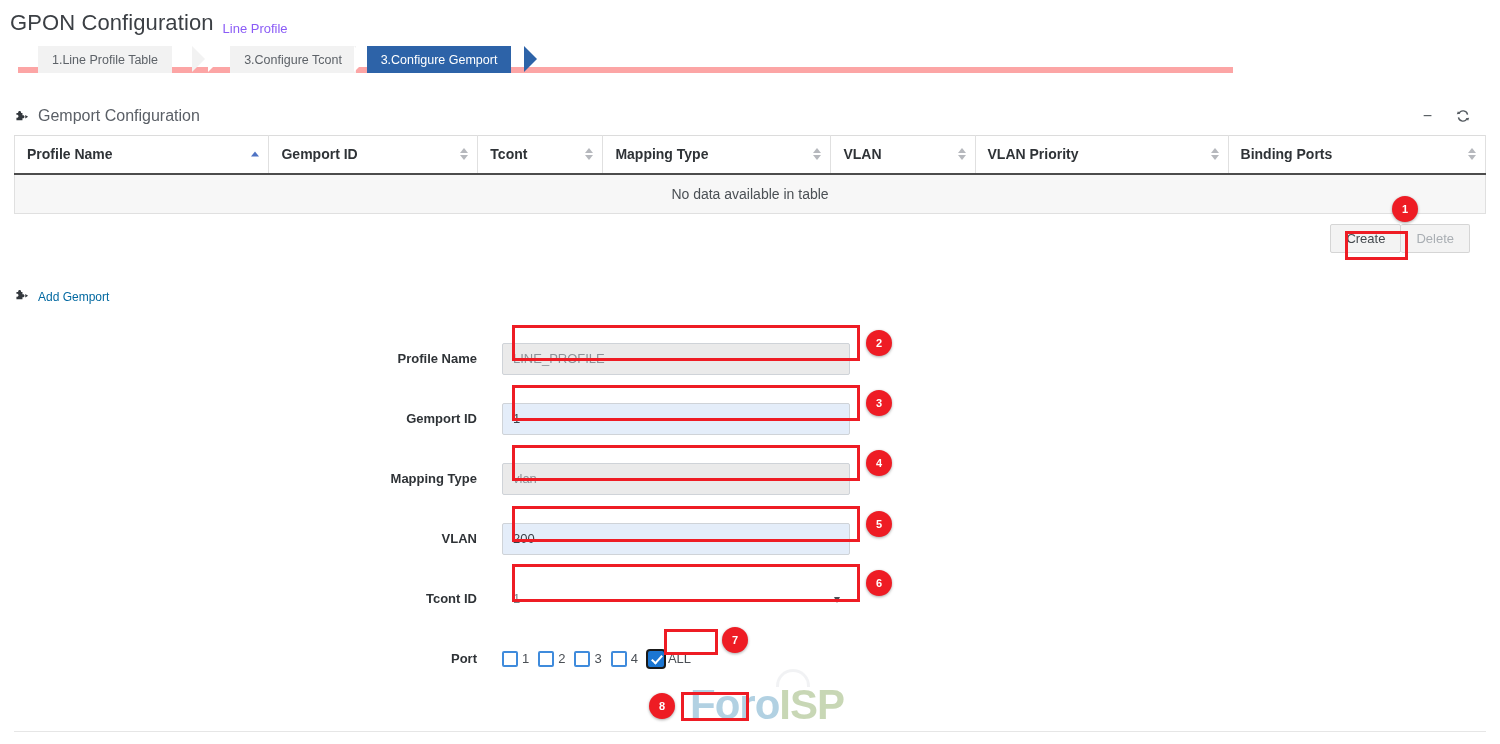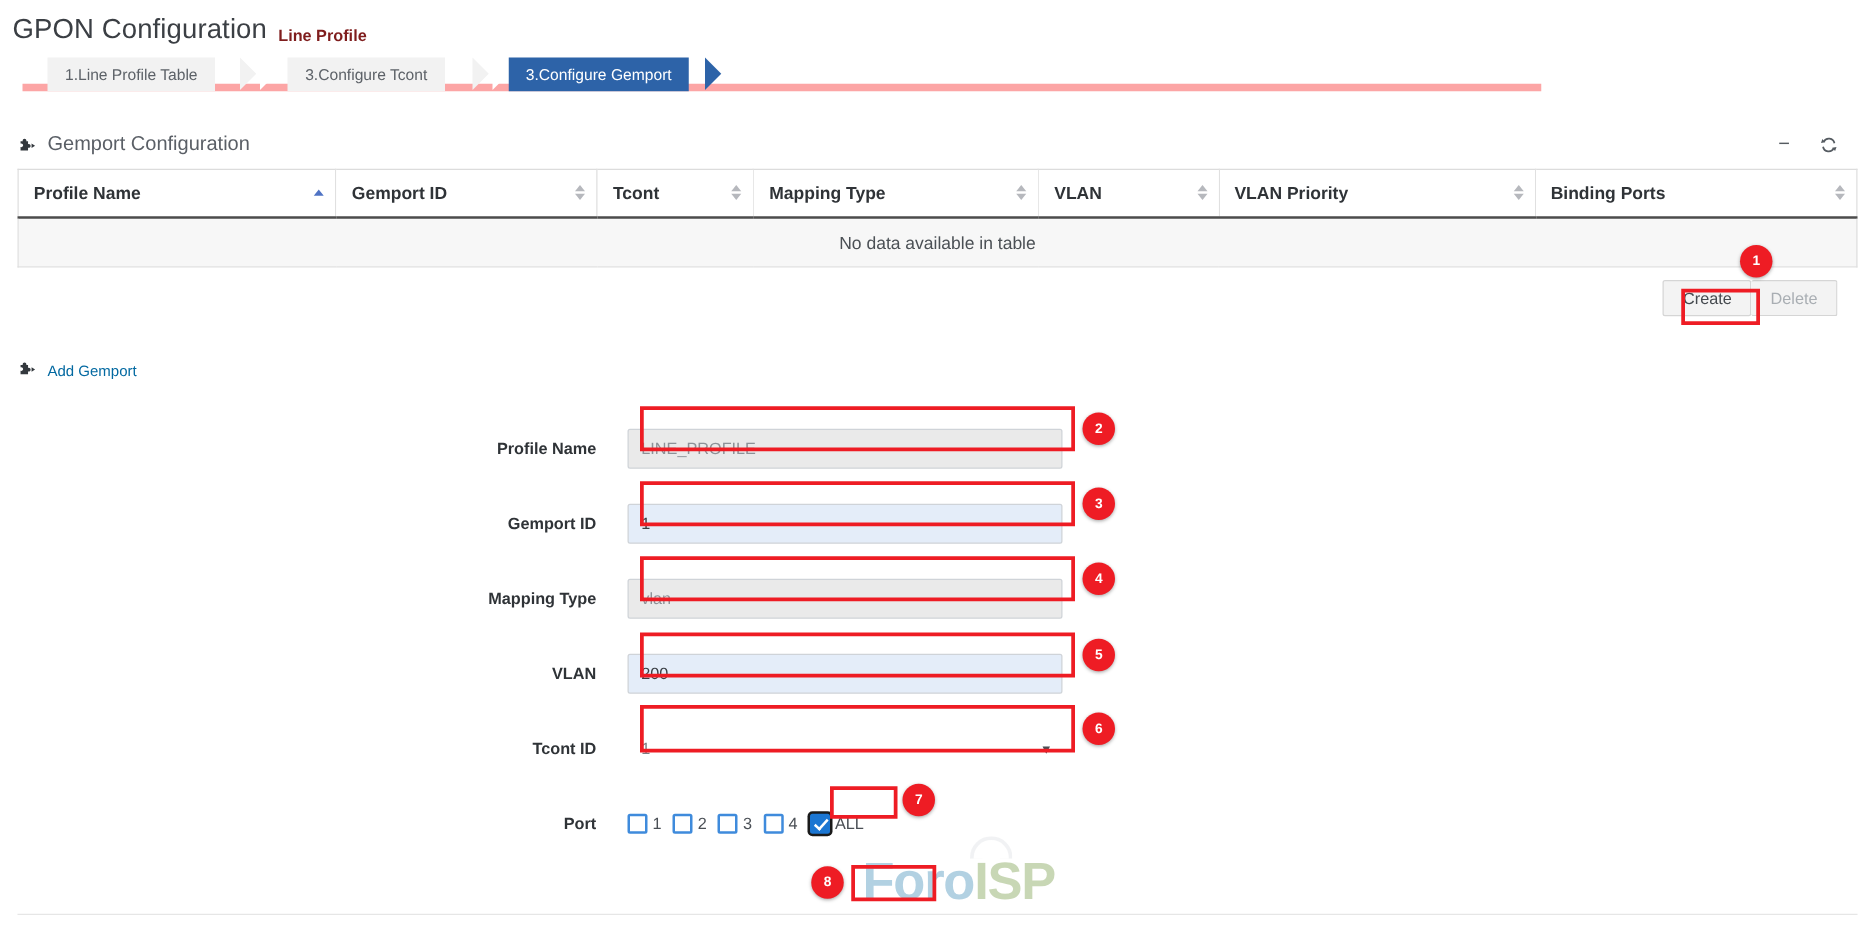--- a/index.html
+++ b/index.html
@@ -9,41 +9,41 @@
     background: #ffffff;
     font-family: "Liberation Sans", sans-serif;
     color: #333333;
     overflow: hidden;
   }
   .page { position: relative; width: 1500px; height: 744px; background:#fff; }
 
   
   .page-header { padding: 10px 0 0 10px; display: flex; align-items: flex-end; gap: 9px; }
   .page-title { font-size: 22px; color: #3b3f44; font-weight: 400; letter-spacing: .1px; }
-  .page-subtitle { font-size: 13px; color: #7f1d1d; font-weight: 700; }
+  .page-subtitle { font-size: 13px; color: #8b5cf6; font-weight: 400; }
 
   
   .wizard { position: relative; margin: 10px 0 0 18px; height: 27px; width: 1215px;
             border-bottom: 6px solid #fca5a5; }
   .wz { position: absolute; top: 0; height: 27px; display: flex; align-items: center;
         justify-content: center; font-size: 12.5px; color: #5d6268; }
   .wz .body { position: relative; height: 27px; display:flex; align-items:center;
               justify-content:center; padding: 0 14px; }
   .wz.inactive .body { background: #f2f2f2; }
   .wz.active .body { background: #2d63a8; color: #ffffff; }
   .wz .arrow { position: absolute; right: -13px; top: 0; width: 0; height: 0;
                border-top: 13.5px solid transparent; border-bottom: 13.5px solid transparent; }
   .wz.inactive .arrow { border-left: 13px solid #f2f2f2; }
   .wz.active .arrow { border-left: 13px solid #2d63a8; }
   .wz .notch { position: absolute; left: 0; top: 0; width: 0; height: 0;
                border-top: 13.5px solid transparent; border-bottom: 13.5px solid transparent;
                border-left: 13px solid #ffffff; }
   .wz1 { left: 0px;   width: 174px; }
   .wz2 { left: 190px; width: 170px; }
-  .wz3 { left: 376px; width: 170px; }
+  .wz3 { left: 336px; width: 170px; }
 
   
   .panel { margin-top: 20px; padding: 0 14px; }
   .panel-head { display: flex; align-items: flex-end; height: 32px; }
   .panel-title { font-size: 16px; color: #5a5f66; font-weight: 400; margin-left: 9px; }
   .panel-tools { margin-left: auto; display: flex; align-items: center; gap: 24px;
                  color: #555b61; padding-right: 16px; }
   .puzzle { width: 15px; height: 15px; flex: 0 0 auto; color:#33383d; }
 
   

